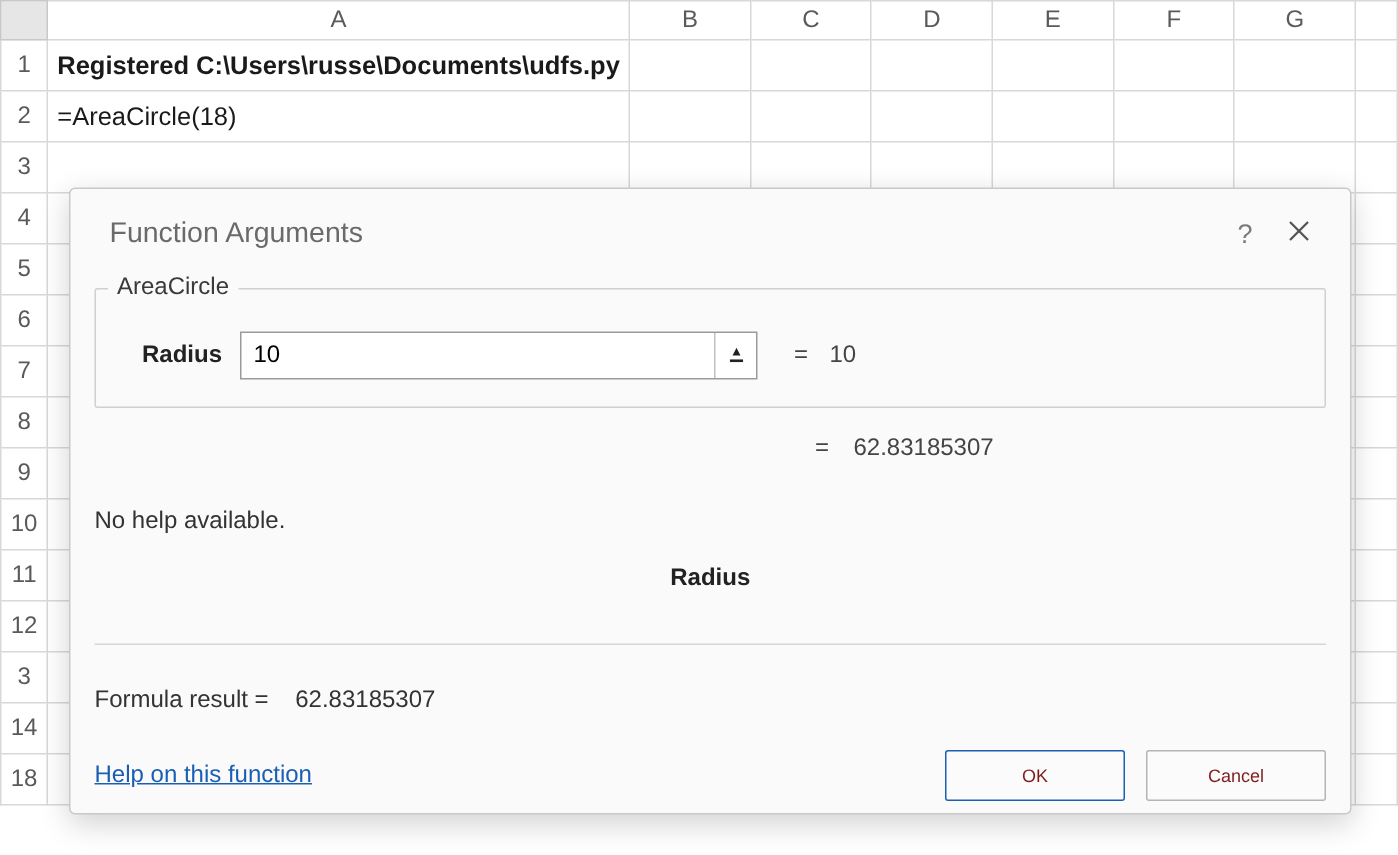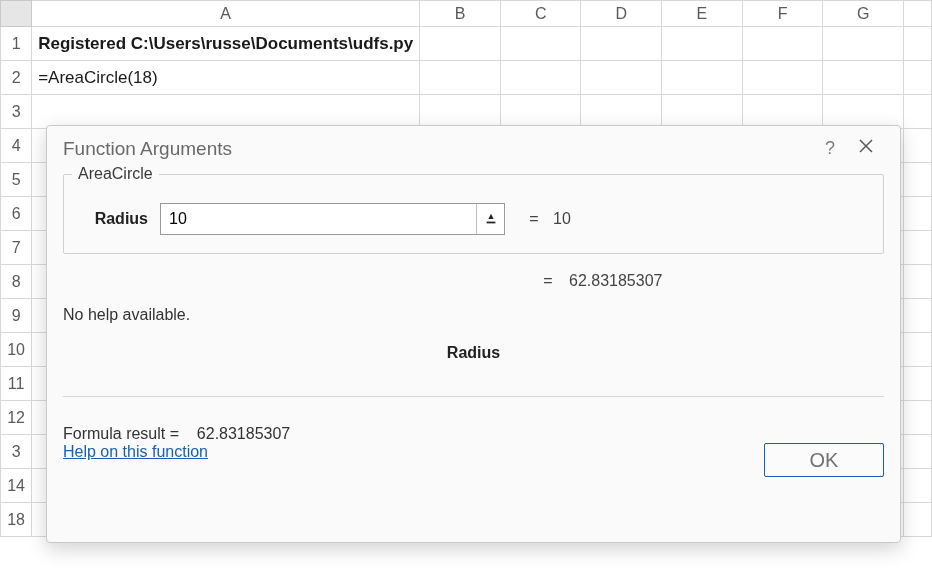--- a/index.html
+++ b/index.html
@@ -75,41 +75,43 @@
       height: 418px;
       background: #fafafa;
       border: 1px solid #c9c9c9;
       border-radius: 4px;
       box-shadow: 0 6px 20px rgba(0,0,0,0.18);
       padding: 12px 16px 16px 16px;
       color: #3a3a3a;
     }
     .dlg-title-row {
       display: flex;
-      align-items: flex-start;
+      align-items: center;
       height: 36px;
+      margin-left: 10px;
     }
     .dlg-title {
       flex: 1;
       font-size: 19px;
       color: #6a6a6a;
     }
     .dlg-help-icon, .dlg-close-icon {
       color: #7a7a7a;
       font-size: 18px;
       width: 36px;
       text-align: center;
       cursor: pointer;
     }
     .dlg-close-icon svg { width: 16px; height: 16px; display: inline-block; }
 
     .groupbox {
       position: relative;
       border: 1px solid #d0d0d0;
       border-radius: 2px;
+      margin-top: 18px;
       padding: 28px 14px 18px 14px;
     }
     .group-legend {
       position: absolute;
       top: -10px; left: 8px;
       background: #fafafa;
       padding: 0 6px;
       font-size: 16px;
       color: #3a3a3a;
     }
@@ -169,21 +171,21 @@
       display: flex;
       align-items: center;
       margin-top: 18px;
       padding-left: 468px;
       gap: 14px;
     }
 
     .help-text {
       font-size: 16px;
       color: #333;
-      margin-top: 16px;
+      margin-top: 31px;
     }
     .arg-name-center {
       text-align: center;
       font-weight: 700;
       font-size: 16px;
       color: #222;
       margin-top: 20px;
     }
 
     .divider {
@@ -192,36 +194,37 @@
     }
 
     .formula-result-row {
       margin-top: 28px;
       font-size: 16px;
       color: #333;
     }
 
     .dlg-footer {
       display: flex;
-      align-items: flex-start;
+      align-items: center;
+      margin-top: 24px;
     }
     .help-link {
       color: #1a5fb4;
       text-decoration: underline;
       font-size: 16px;
       cursor: pointer;
     }
     .spacer { flex: 1; }
     .btn {
       width: 120px;
       height: 34px;
       border: 1px solid #b5b5b5;
       background: #fbfbfb;
-      font-size: 20px;
-      color: #737373;
+      font-size: 12px;
+      color: #7f1d1d;
       cursor: pointer;
       border-radius: 2px;
       margin-left: 14px;
     }
     .btn.primary {
       border: 1.5px solid #1a5fb4;
     }
   </style>
 </head>
 <body>
@@ -454,14 +457,15 @@
   <div class="formula-result-row">
     <span>Formula result =</span>
     &nbsp;&nbsp;
     <span>62.83185307</span>
   </div>
 
   <div class="dlg-footer">
     <a class="help-link">Help on this function</a>
     <div class="spacer"></div>
     <button class="btn primary">OK</button>
+    <button class="btn">Cancel</button>
   </div>
 </div>
 
 </body></html>

